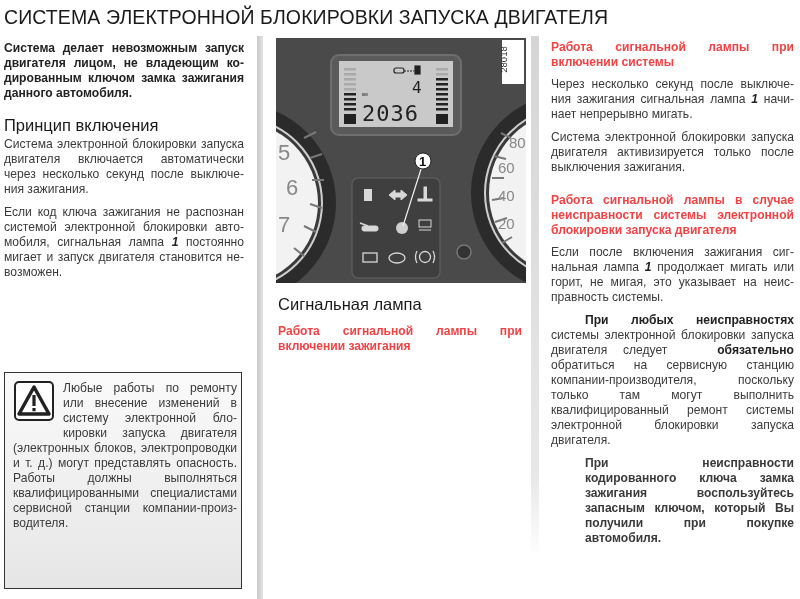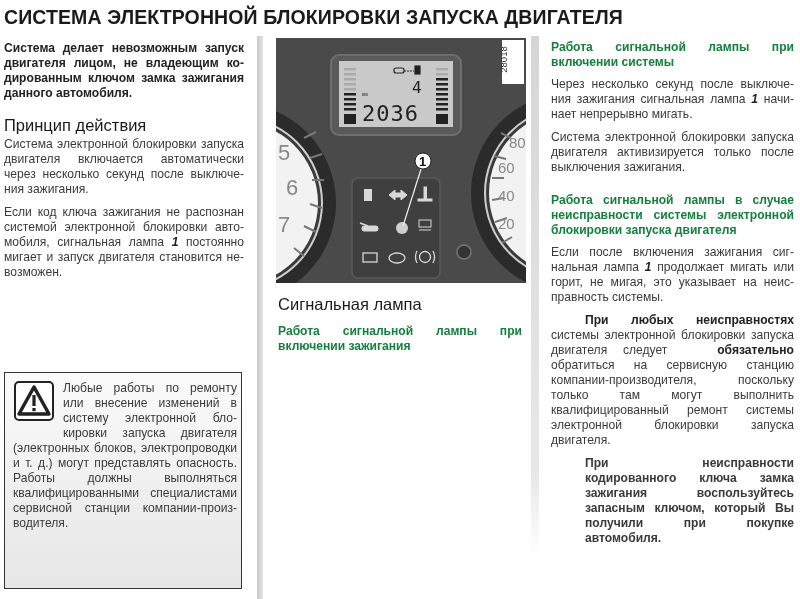--- a/index.html
+++ b/index.html
@@ -1,23 +1,23 @@
 <!DOCTYPE html>
 <html><head>
 <meta charset="utf-8">
 <style>
   html, body { margin:0; padding:0; }
   body { width:800px; height:599px; background:#ffffff; position:relative; overflow:hidden;
          font-family:"Liberation Sans", sans-serif; color:#2a2a2a; }
-  .title { position:absolute; left:4px; top:6px; font-size:19.5px; font-weight:bold; color:#1a1a1a; letter-spacing:0.1px; white-space:nowrap; }
+  .title { position:absolute; left:4px; top:6px; font-size:19.5px; font-weight:normal; color:#1a1a1a; letter-spacing:0.1px; white-space:nowrap; }
   .col { position:absolute; font-size:12.1px; line-height:15px; }
   .col p { margin:0; text-align:justify; }
   .intro { font-weight:bold; color:#222; }
   .h2 { font-size:16.5px; font-weight:normal; color:#1a1a1a; margin:0; }
-  .h3 { font-size:12.1px; font-weight:bold; color:#15803d; margin:0; line-height:15px; }
+  .h3 { font-size:12.1px; font-weight:bold; color:#ef4444; margin:0; line-height:15px; }
   .body p { color:#3a3a3a; }
   .divider-left { position:absolute; left:257px; top:36px; width:6px; height:563px;
                   background:linear-gradient(to right,#c8c8c8,#e4e4e4); }
   .divider-right { position:absolute; left:531px; top:36px; width:8px; height:520px;
                    background:linear-gradient(to bottom,#d5d5d5 0%,#e8e8e8 85%,#ffffff 100%); }
   .warn-box { position:absolute; left:4px; top:372px; width:238px; height:217px;
               border:1.5px solid #333; background:linear-gradient(#fafafa,#e6e6e6); box-sizing:border-box; }
   .warn-icon { position:absolute; left:9px; top:8px; width:40px; height:40px; border:2px solid #222; border-radius:5px; background:#fff; box-sizing:border-box; }
   .warn-text { position:absolute; left:8px; top:8px; width:224px; font-size:12.1px; line-height:15px; color:#3a3a3a; text-align:justify; }
   .warn-float { float:left; width:50px; height:60px; }
@@ -28,21 +28,21 @@
   b.num { font-style:italic; font-weight:bold; color:#222; }
 </style>
 </head>
 <body>
 
 <div class="title">СИСТЕМА ЭЛЕКТРОННОЙ БЛОКИРОВКИ ЗАПУСКА ДВИГАТЕЛЯ</div>
 
 <div class="col" style="left:4px; top:41px; width:240px;">
   <p class="intro">Система делает невозможным запуск двигателя лицом, не владеющим ко­дированным ключом замка зажигания данного автомобиля.</p>
   <div style="height:17px"></div>
-  <p class="h2">Принцип действия</p>
+  <p class="h2">Принцип включения</p>
   <div style="height:4px"></div>
   <div class="body">
     <p>Система электронной блокировки запу­ска двигателя включается автоматически через несколько секунд после выключе­ния зажигания.</p>
     <div style="height:8px"></div>
     <p><span>Если код ключа зажигания не распознан системой электронной блокировки авто­мобиля, сигнальная лампа </span><b class="num">1</b><span> постоянно мигает и запуск двигателя становится не­возможен.</span></p>
   </div>
 </div>
 
 <div class="divider-left"></div>
 

